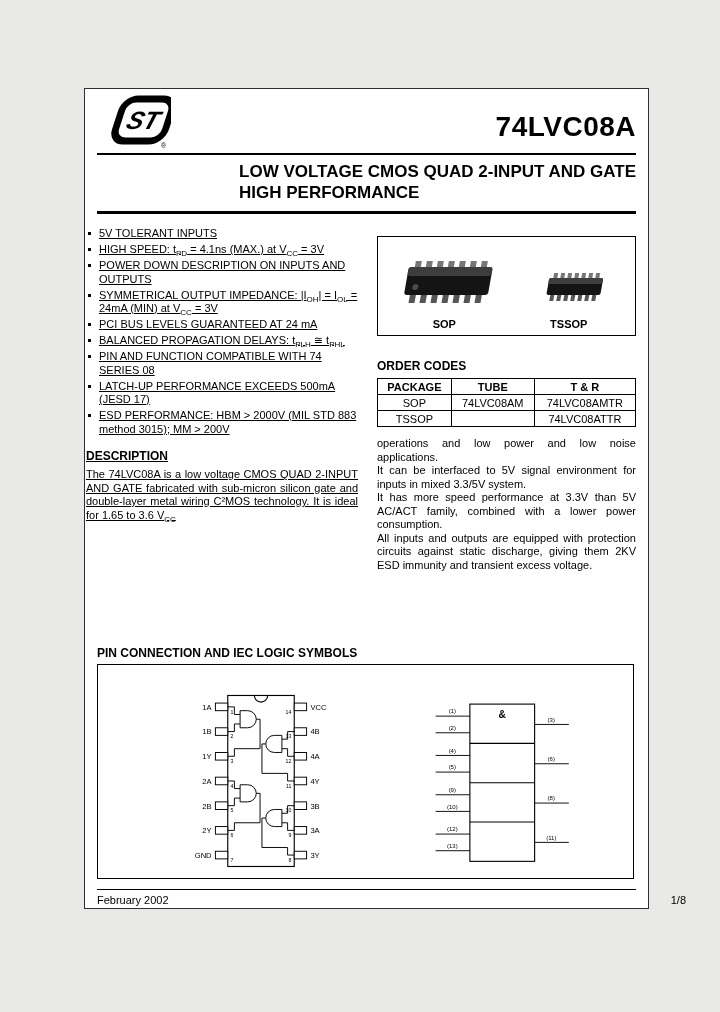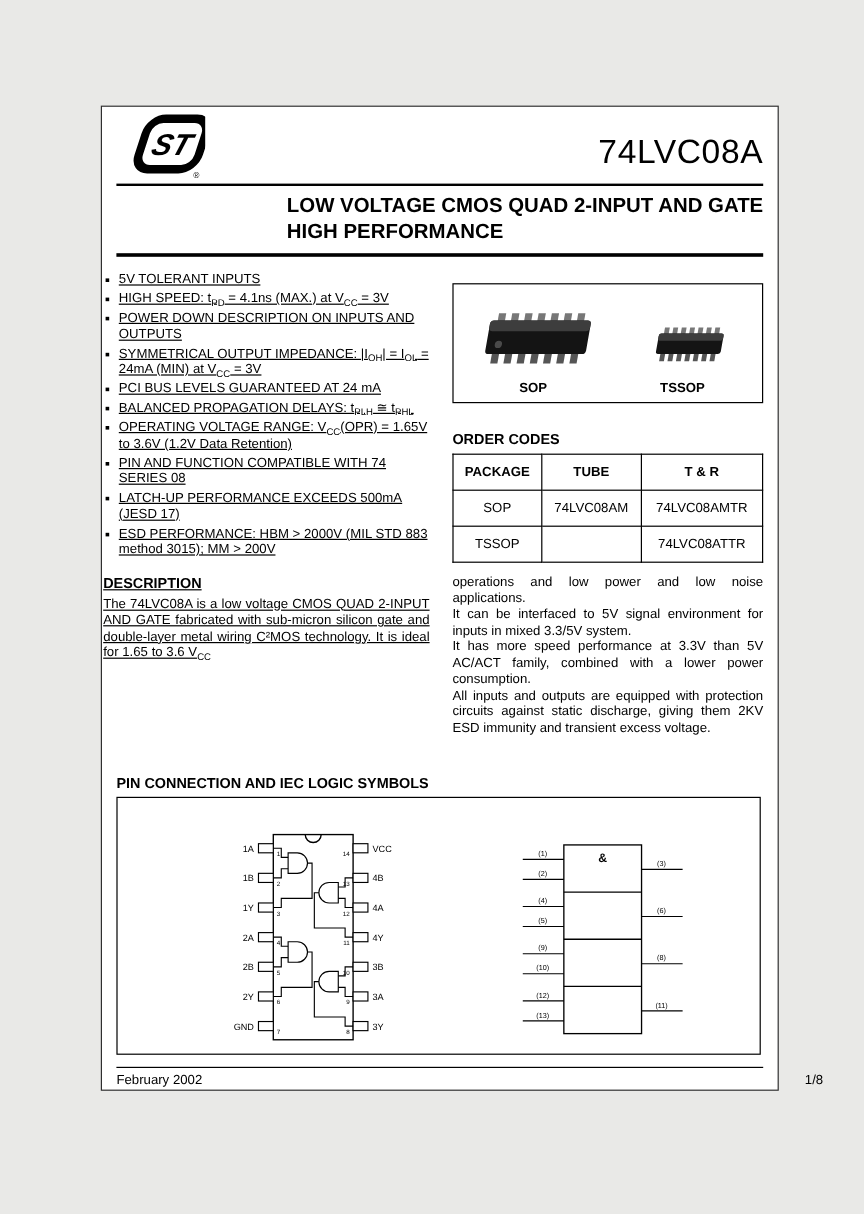--- a/index.html
+++ b/index.html
@@ -2,37 +2,37 @@
 <html><head>
 <meta charset="utf-8">
 <style>
   html,body{margin:0;padding:0;width:720px;height:1012px;background:#e9e9e7;overflow:hidden;}
   body{font-family:"Liberation Sans", sans-serif;color:#000;}
   .page{position:absolute;left:84px;top:88px;width:563px;height:819px;background:#fff;border:1px solid #2f2f2f;}
   .rule{position:absolute;left:12px;width:539px;background:#000;}
   .rule1{top:64px;height:2px;}
   .rule2{top:122px;height:3px;}
   .logo{position:absolute;left:12px;top:5px;}
-  .part-number{position:absolute;right:12px;top:22px;font-size:28px;font-weight:400;letter-spacing:.5px;}
+  .part-number{position:absolute;right:12px;top:22px;font-size:28px;font-weight:700;letter-spacing:.5px;}
   .doc-title{position:absolute;right:12px;top:72px;text-align:left;font-size:17px;font-weight:700;line-height:21px;}
   .left-col{position:absolute;left:1px;top:138px;width:272px;text-decoration:underline;}
   .features{list-style:none;margin:0;padding:0;}
   .features li{position:relative;padding-left:13px;font-size:11px;line-height:13.5px;margin-bottom:2.5px;}
   .features li::before{content:"";position:absolute;left:2px;top:5px;width:3px;height:3px;background:#000;}
   sub{font-size:8px;line-height:0;}
   .sec-heading{font-size:12px;font-weight:700;}
   .body-text{font-size:11px;line-height:13.5px;text-align:justify;margin:5px 0 0 0;}
   .desc-heading{margin-top:13px;}
   .right-col{position:absolute;left:292px;top:147px;width:259px;}
   .pkg-box{border:1px solid #000;height:100px;display:flex;align-items:stretch;padding:6px 4px 5px;box-sizing:border-box;}
   .pkg{flex:1;display:flex;flex-direction:column;align-items:center;justify-content:flex-end;}
   .pkg-label{font-size:11px;font-weight:700;margin-top:3px;}
   .order-heading{margin-top:23px;}
   .order-table{border-collapse:collapse;width:100%;margin-top:5px;}
-  .order-table th,.order-table td{border:1px solid #000;font-size:11px;text-align:center;height:15px;padding:7px 2px;}
+  .order-table th,.order-table td{border:1px solid #000;font-size:11px;text-align:center;height:15px;padding:0 2px;}
   .order-table th{font-weight:700;}
   .right-text{margin-top:10px;}
   .right-text p{font-size:11px;line-height:13.5px;text-align:justify;margin:0;}
   .pin-heading{position:absolute;left:12px;top:557px;}
   .diagram-box{position:absolute;left:12px;top:575px;width:537px;height:215px;border:1px solid #000;box-sizing:border-box;display:flex;align-items:flex-end;justify-content:space-around;padding:0 26px;}
   .footer-rule{position:absolute;left:12px;top:800px;width:539px;height:1px;background:#000;}
   .footer{position:absolute;left:12px;top:805px;width:589px;display:flex;justify-content:space-between;font-size:11px;}
   svg text{font-family:"Liberation Sans", sans-serif;}
 </style>
 </head>
@@ -58,21 +58,20 @@
   <div class="rule rule2"></div>
 
   <div class="left-col">
     <ul class="features">
       <li>5V TOLERANT INPUTS</li>
       <li>HIGH SPEED: t<sub>PD</sub> = 4.1ns (MAX.) at V<sub>CC</sub> = 3V</li>
       <li>POWER DOWN DESCRIPTION ON INPUTS AND OUTPUTS</li>
       <li>SYMMETRICAL OUTPUT IMPEDANCE: |I<sub>OH</sub>| = I<sub>OL</sub> = 24mA (MIN) at V<sub>CC</sub> = 3V</li>
       <li>PCI BUS LEVELS GUARANTEED AT 24 mA</li>
       <li>BALANCED PROPAGATION DELAYS: t<sub>PLH</sub> ≅ t<sub>PHL</sub></li>
-      <li>OPERATING VOLTAGE RANGE: V<sub>CC</sub>(OPR) = 1.65V to 3.6V (1.2V Data Retention)</li>
       <li>PIN AND FUNCTION COMPATIBLE WITH 74 SERIES 08</li>
       <li>LATCH-UP PERFORMANCE EXCEEDS 500mA (JESD 17)</li>
       <li>ESD PERFORMANCE: HBM &gt; 2000V (MIL STD 883 method 3015); MM &gt; 200V</li>
     </ul>
     <div class="sec-heading desc-heading">DESCRIPTION</div>
     <p class="body-text">The 74LVC08A is a low voltage CMOS QUAD 2-INPUT AND GATE fabricated with sub-micron silicon gate and double-layer metal wiring C²MOS technology. It is ideal for 1.65 to 3.6 V<sub>CC</sub></p>
   </div>
 
   <div class="right-col">
     <div class="pkg-box">

